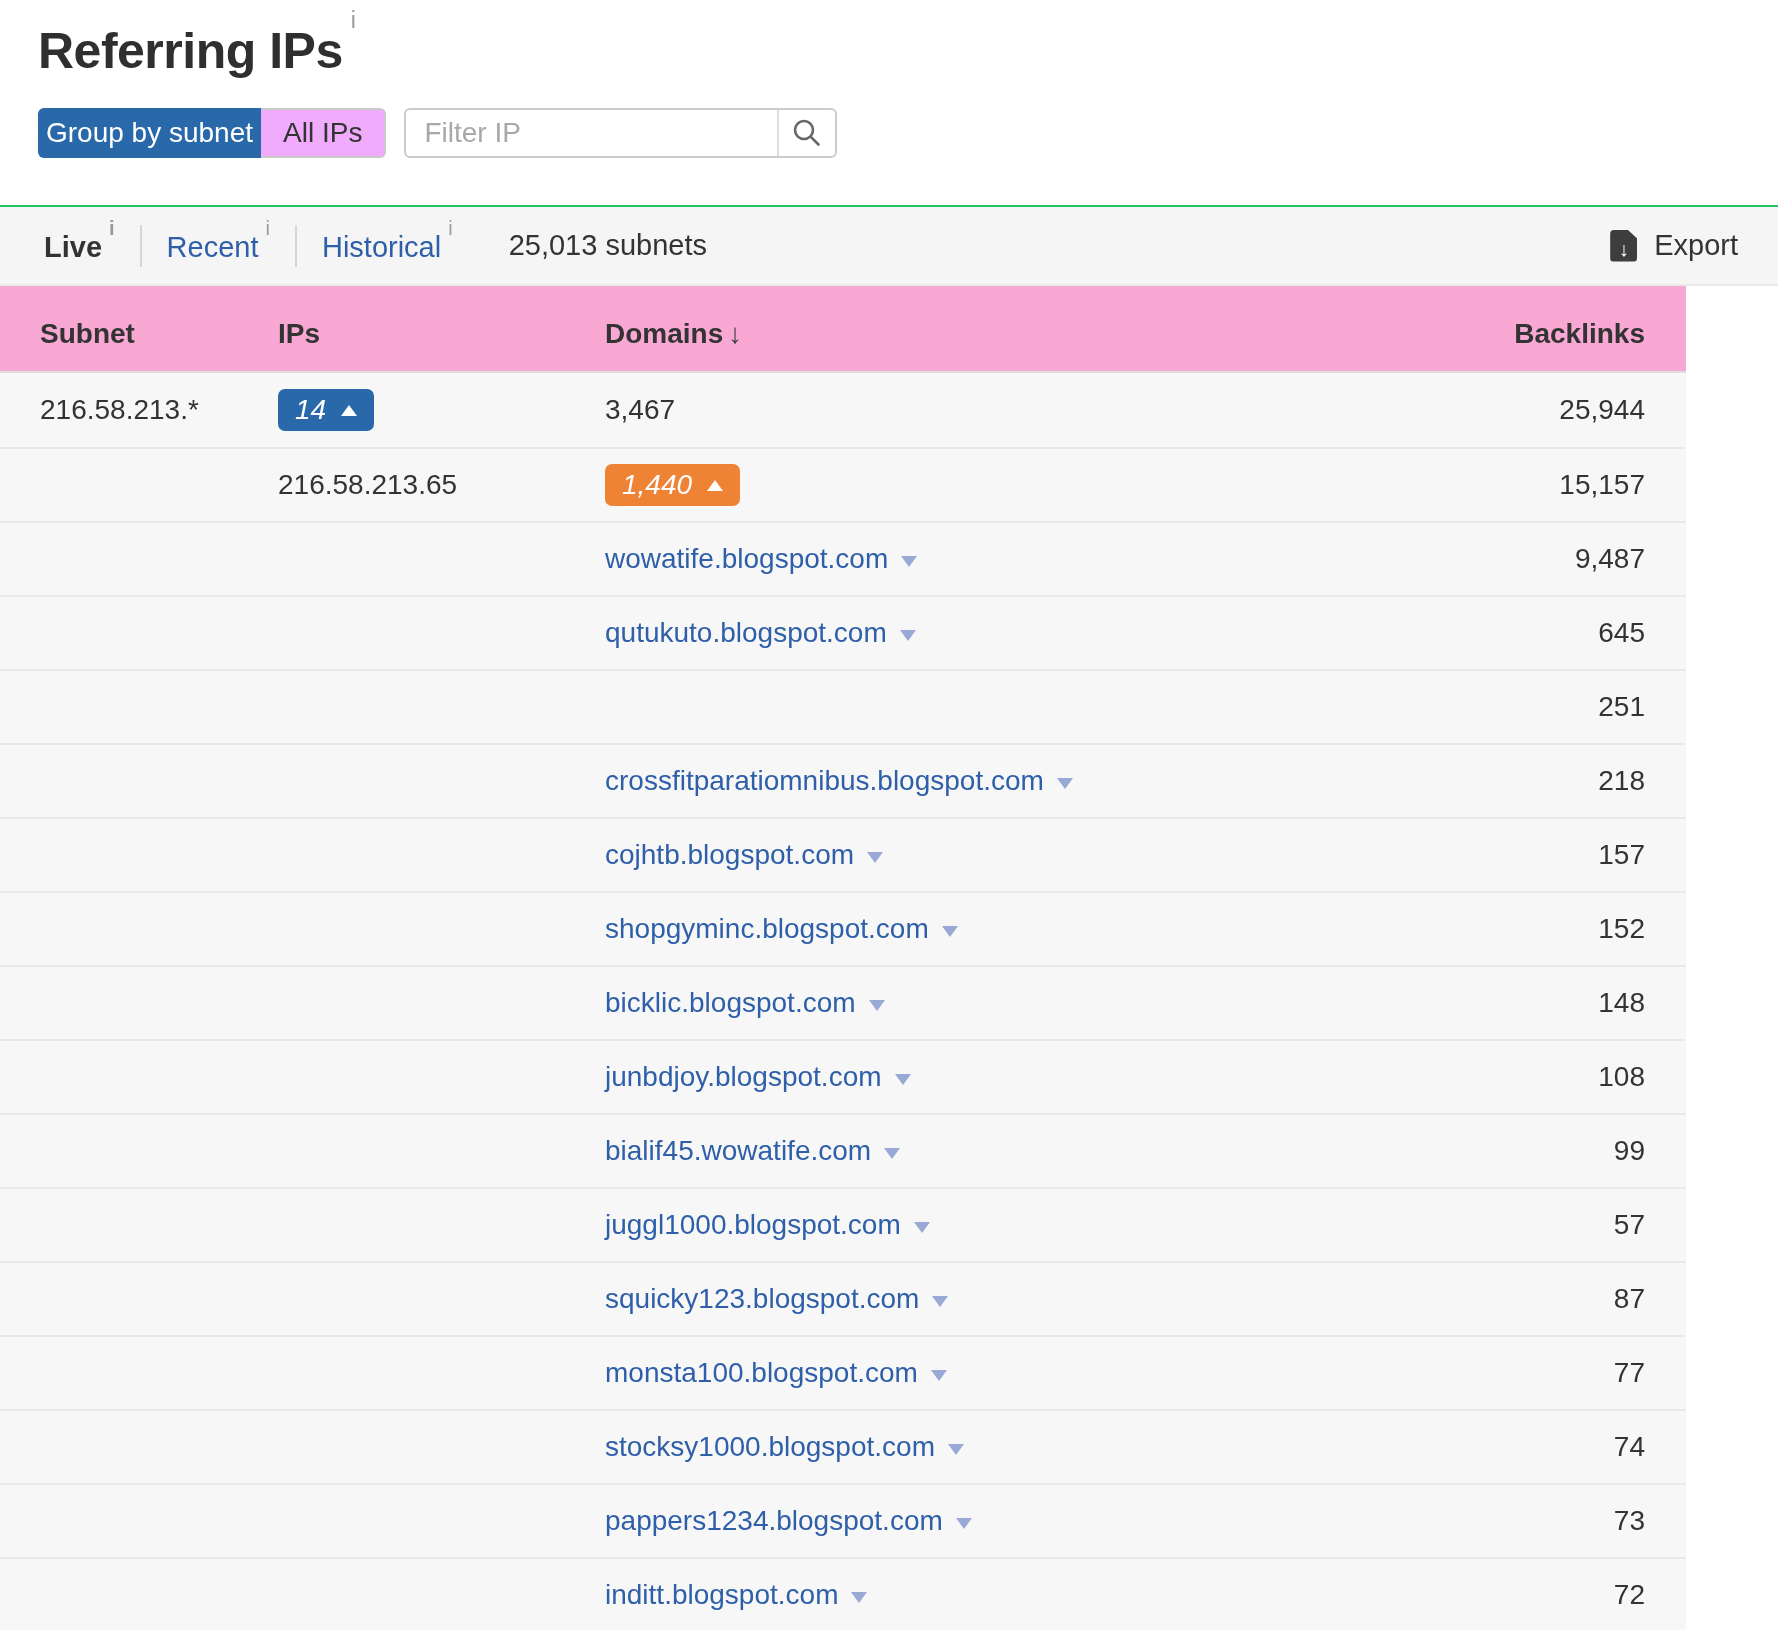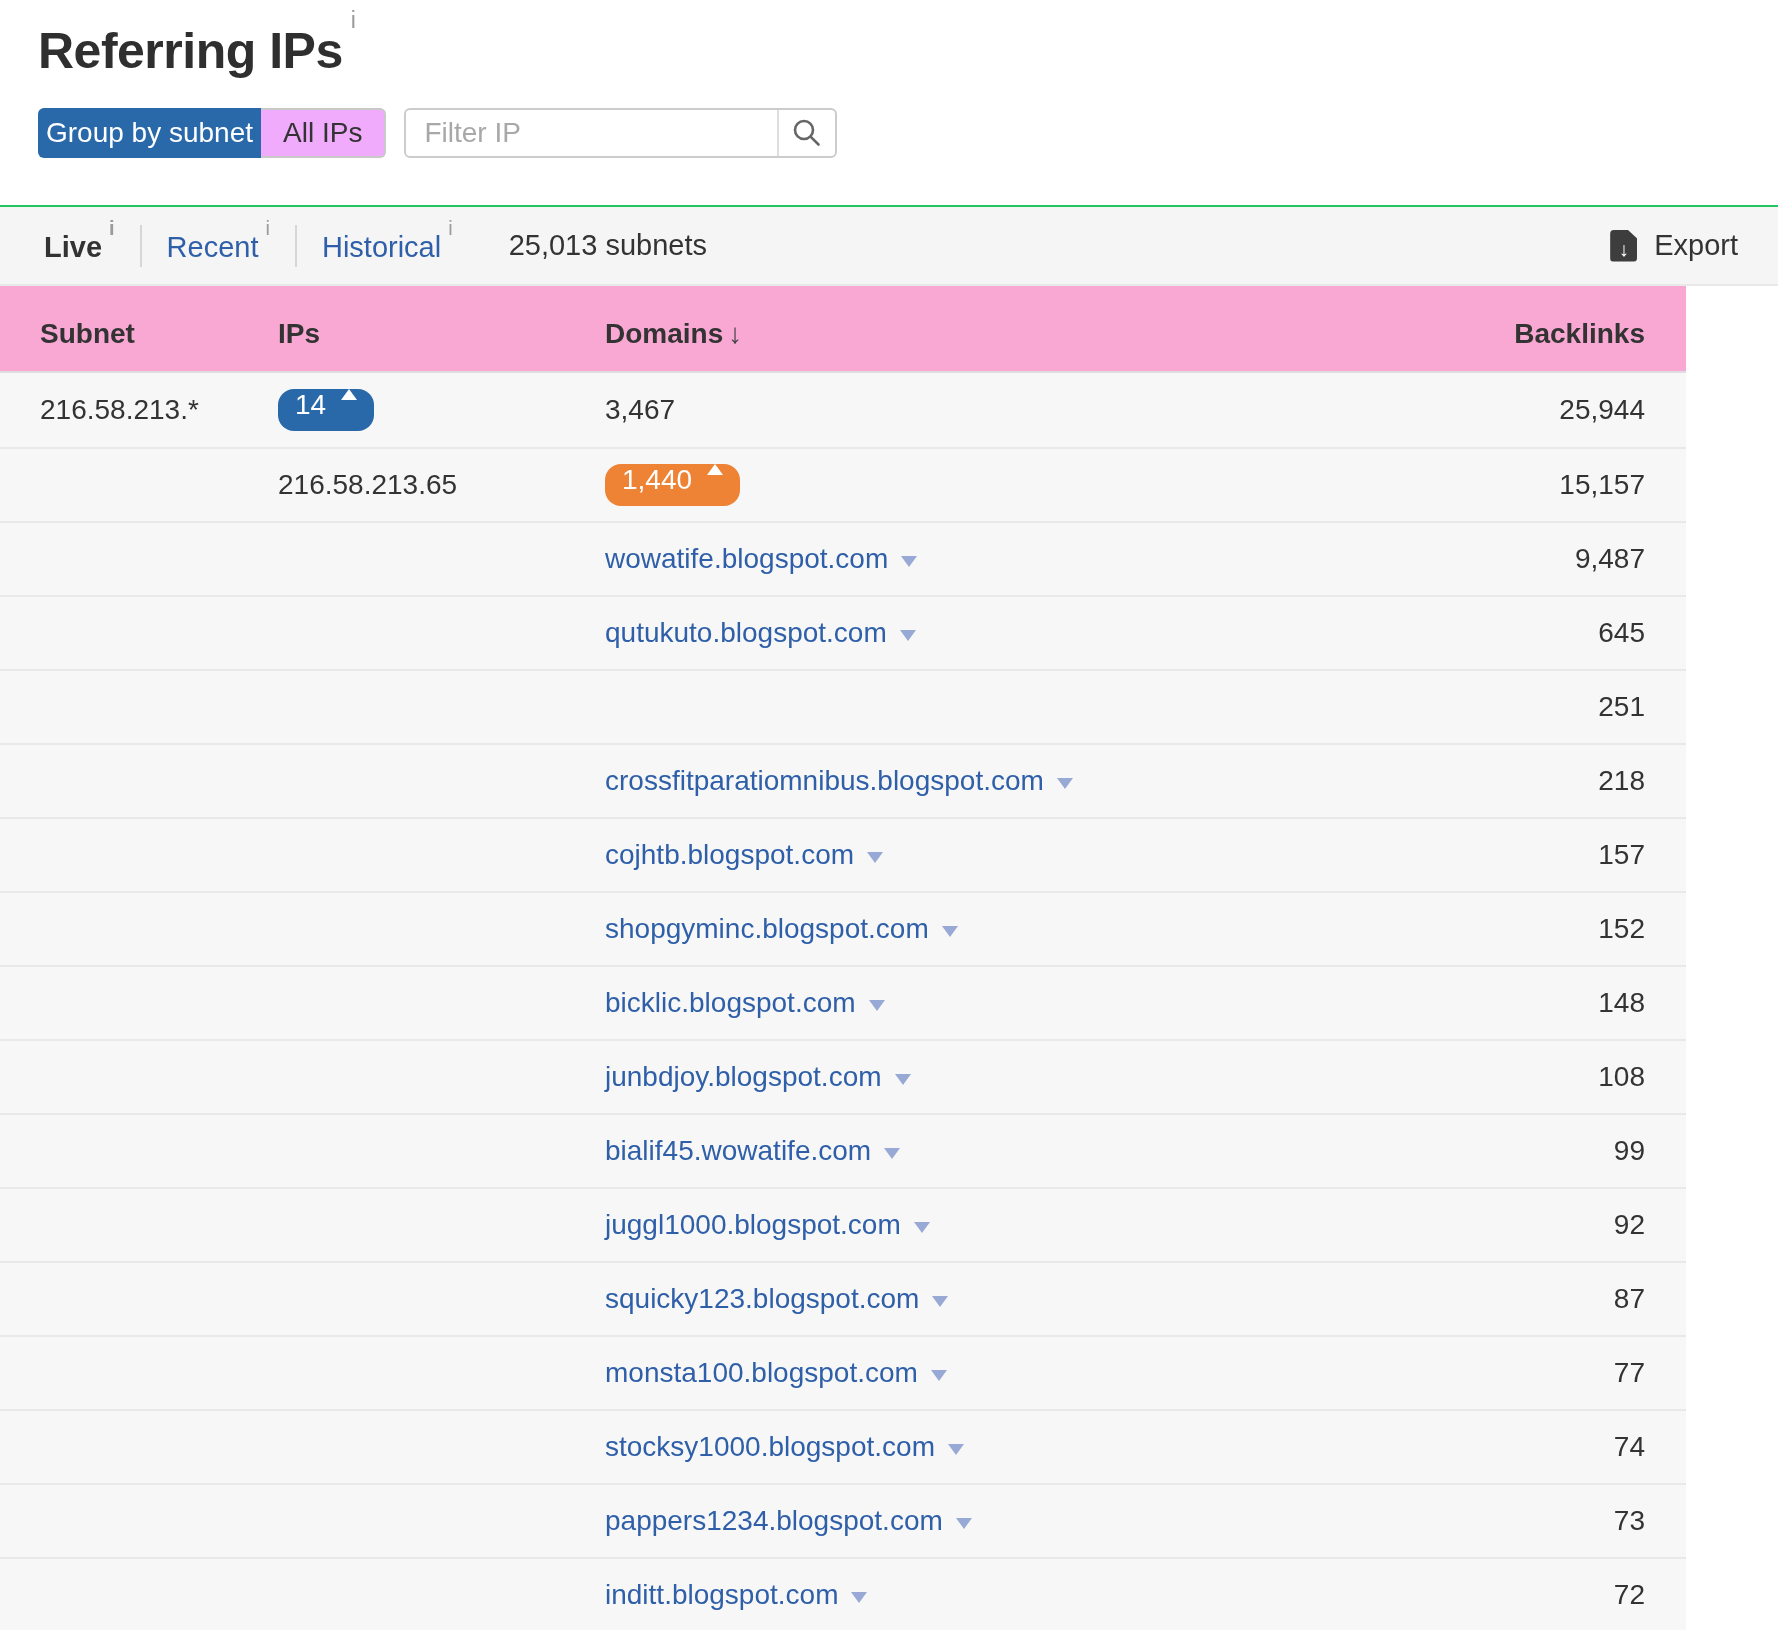--- a/index.html
+++ b/index.html
@@ -75,22 +75,22 @@
   .c-backlinks{right:41px;text-align:right;}
   .sort-arrow{font-weight:normal;color:#444;margin-left:5px;}
   .tbody{position:absolute;left:0;top:373px;width:1686px;}
   .row{
     position:relative;width:1686px;height:74px;box-sizing:border-box;
     background:#f7f7f7;border-top:2px solid #e9e9e9;
   }
   .row:first-child{border-top:none;}
   .txt{font-size:28px;color:#333;}
   .badge{
-    display:inline-flex;height:42px;padding:0 17px;border-radius:16px;
-    color:#fff;font-size:28px;cursor:pointer;
+    display:inline-flex;align-items:center;height:42px;padding:0 17px;border-radius:7px;
+    color:#fff;font-size:28px;cursor:pointer;font-style:italic;
   }
   .badge .num{margin-right:15px;}
   .badge.blue{background:#2968a9;}
   .badge.orange{background:#ee8335;}
   .tri-up{
     width:0;height:0;display:inline-block;
     border-left:8px solid transparent;border-right:8px solid transparent;
     border-bottom:11px solid #ffffff;
   }
   .domain-link{color:#2e5fa8;font-size:28px;text-decoration:none;cursor:pointer;}
@@ -191,21 +191,21 @@
     <div class="row">
       <span class="cell c-domains"><a class="domain-link">junbdjoy.blogspot.com</a><span class="caret-down"></span></span>
       <span class="cell c-backlinks txt">108</span>
     </div>
     <div class="row">
       <span class="cell c-domains"><a class="domain-link">bialif45.wowatife.com</a><span class="caret-down"></span></span>
       <span class="cell c-backlinks txt">99</span>
     </div>
     <div class="row">
       <span class="cell c-domains"><a class="domain-link">juggl1000.blogspot.com</a><span class="caret-down"></span></span>
-      <span class="cell c-backlinks txt">92</span>
+      <span class="cell c-backlinks txt">57</span>
     </div>
     <div class="row">
       <span class="cell c-domains"><a class="domain-link">squicky123.blogspot.com</a><span class="caret-down"></span></span>
       <span class="cell c-backlinks txt">87</span>
     </div>
     <div class="row">
       <span class="cell c-domains"><a class="domain-link">monsta100.blogspot.com</a><span class="caret-down"></span></span>
       <span class="cell c-backlinks txt">77</span>
     </div>
     <div class="row">

